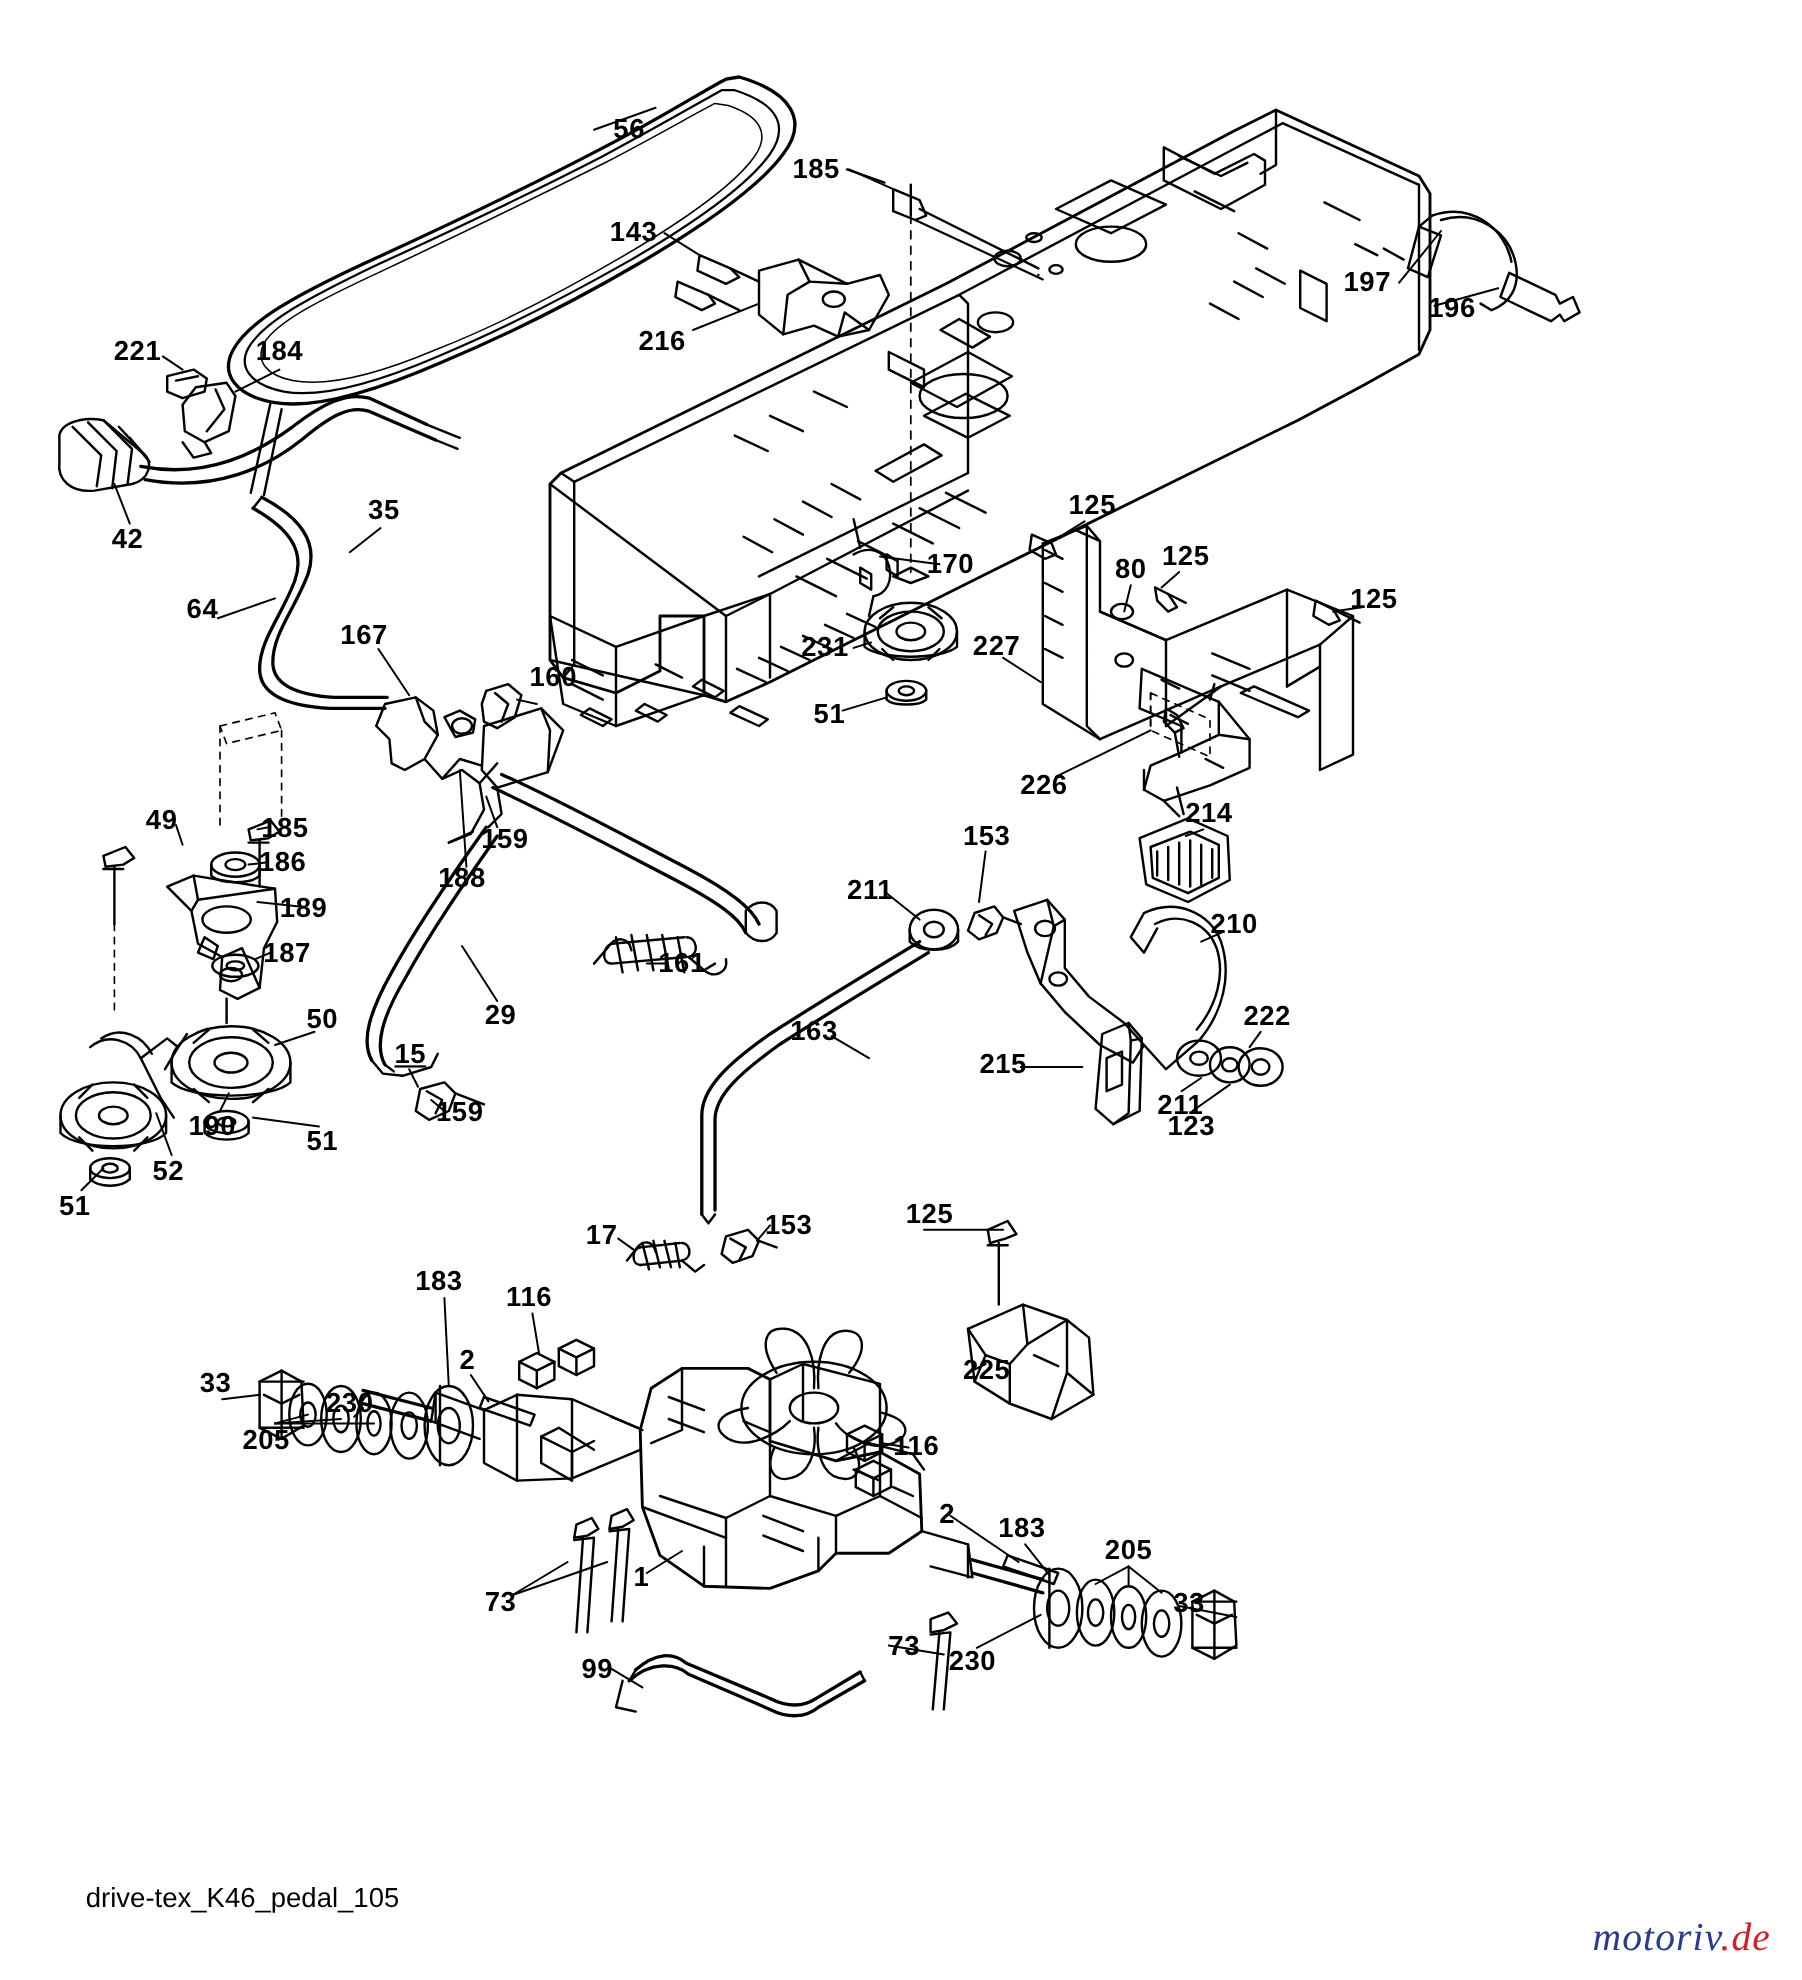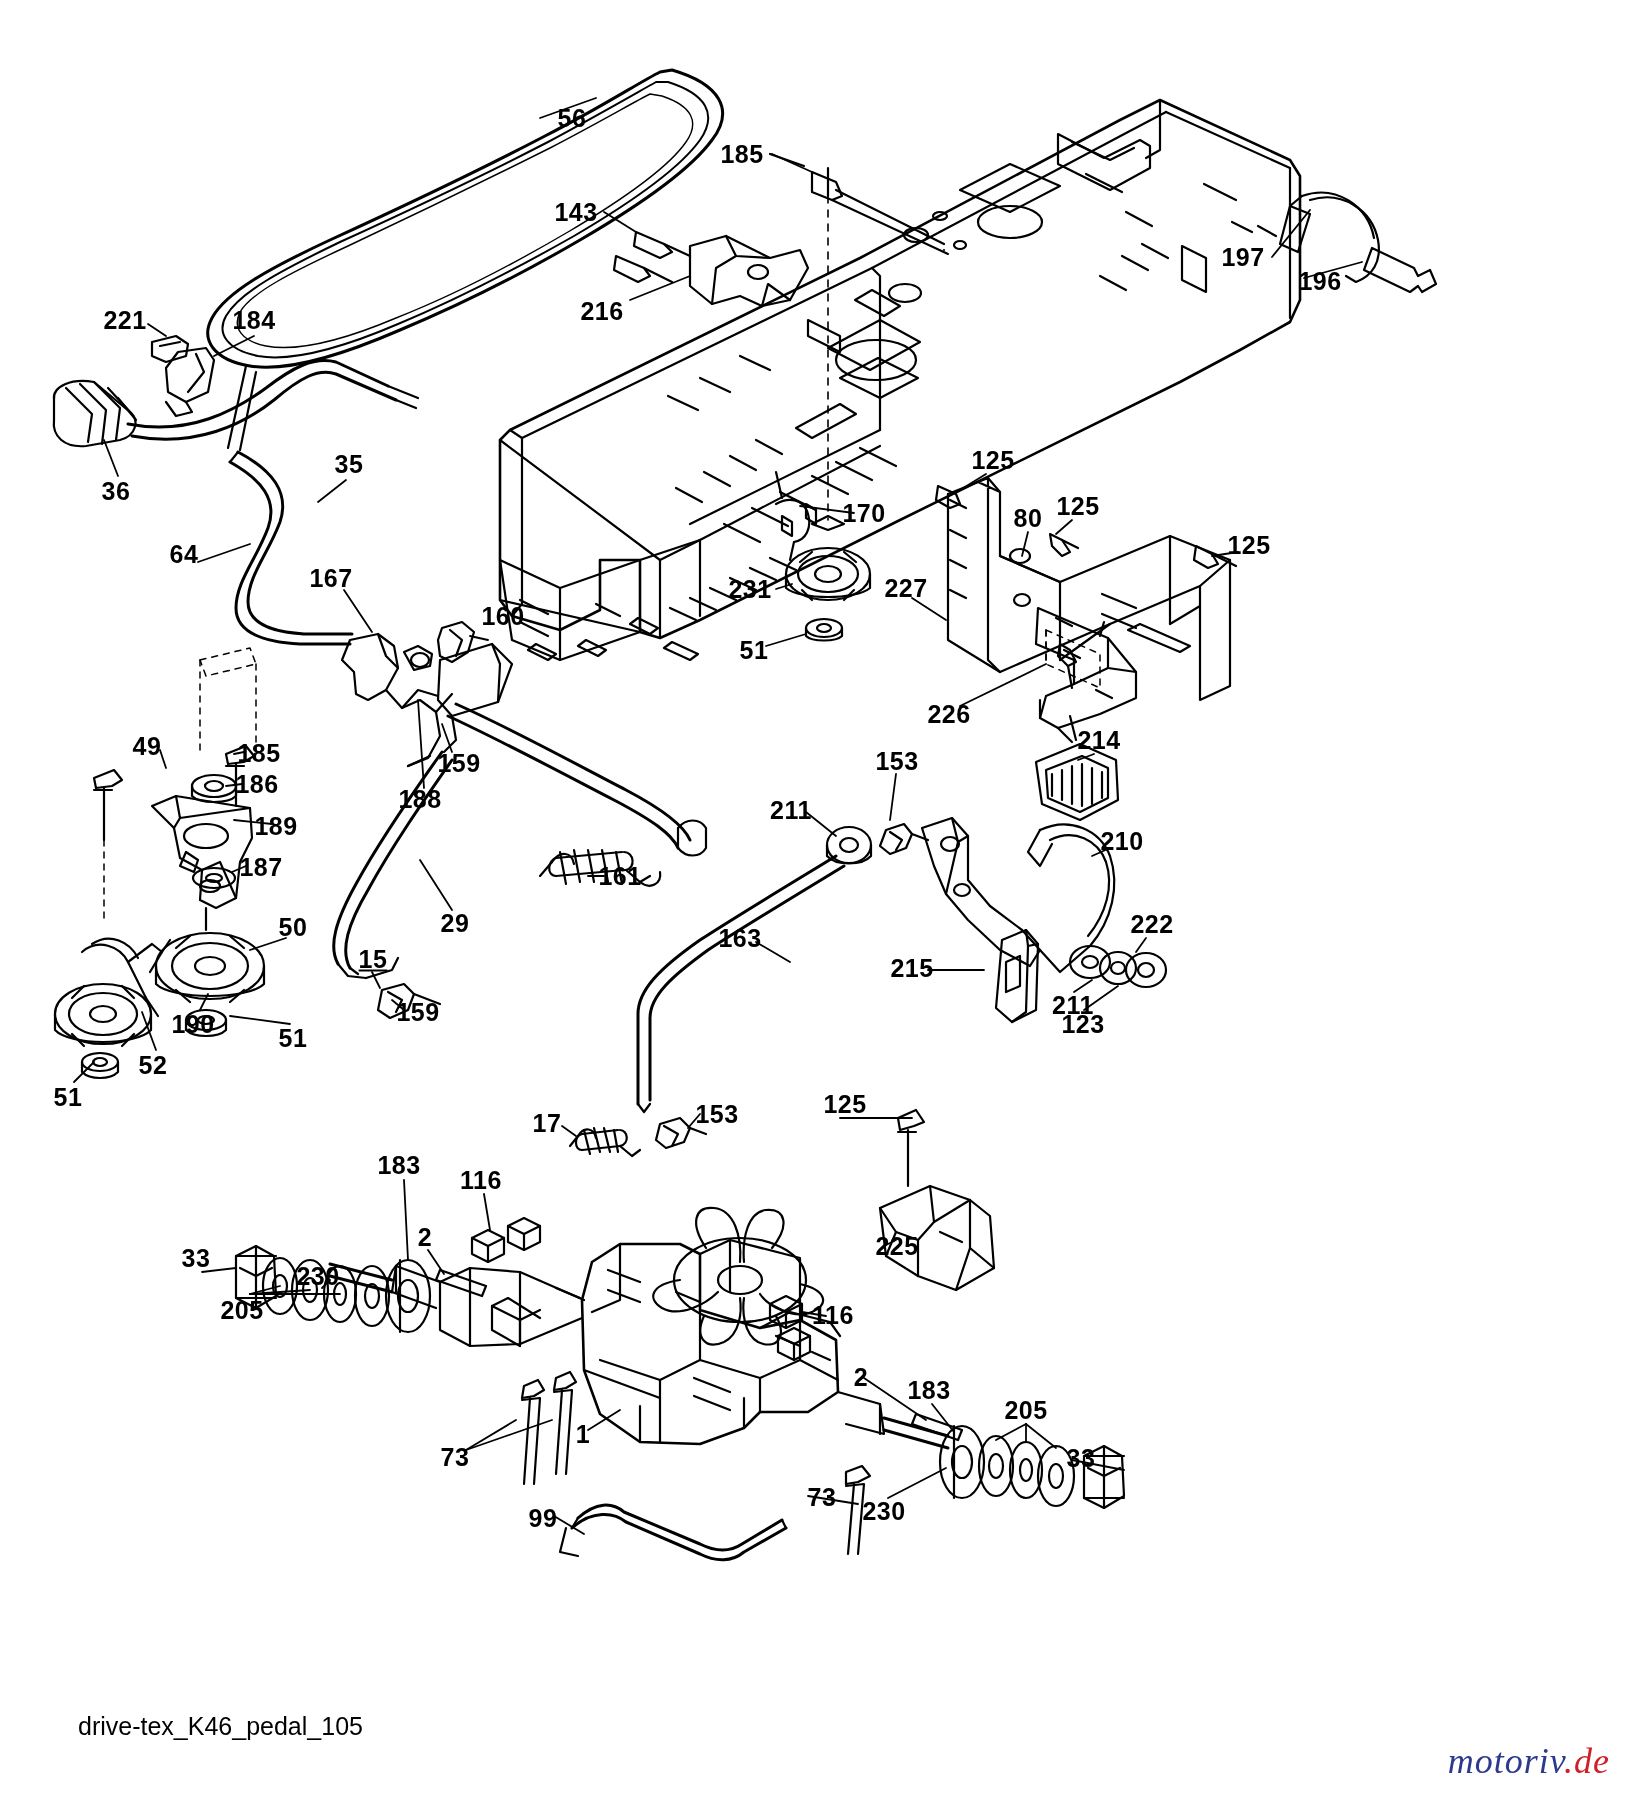--- a/index.html
+++ b/index.html
@@ -642,21 +642,21 @@
       <div class="callout" style="left: 536px; top: 118px; margin-left: 36px;">56</div>
       <div class="callout" style="left: 742px; top: 154px;">185</div>
       <div class="callout" style="left: 576px; top: 212px;">143</div>
       <div class="callout" style="left: 1243px; top: 257px;">197</div>
       <div class="callout" style="left: 1320px; top: 281px;">196</div>
       <div class="callout" style="left: 602px; top: 311px;">216</div>
       <div class="callout" style="left: 125px; top: 320px;">221</div>
       <div class="callout" style="left: 254px; top: 320px;">184</div>
       <div class="callout" style="left: 349px; top: 464px;">35</div>
       <div class="callout" style="left: 993px; top: 460px;">125</div>
-      <div class="callout" style="left: 116px; top: 491px;">36</div>
+      <div class="callout" style="left: 116px; top: 491px;">42</div>
       <div class="callout" style="left: 1028px; top: 518px;">80</div>
       <div class="callout" style="left: 1078px; top: 506px;">125</div>
       <div class="callout" style="left: 864px; top: 513px;">170</div>
       <div class="callout" style="left: 184px; top: 554px;">64</div>
       <div class="callout" style="left: 1249px; top: 545px;">125</div>
       <div class="callout" style="left: 750px; top: 589px;">231</div>
       <div class="callout" style="left: 331px; top: 578px;">167</div>
       <div class="callout" style="left: 906px; top: 588px;">227</div>
       <div class="callout" style="left: 503px; top: 616px;">160</div>
       <div class="callout" style="left: 754px; top: 650px;">51</div>

